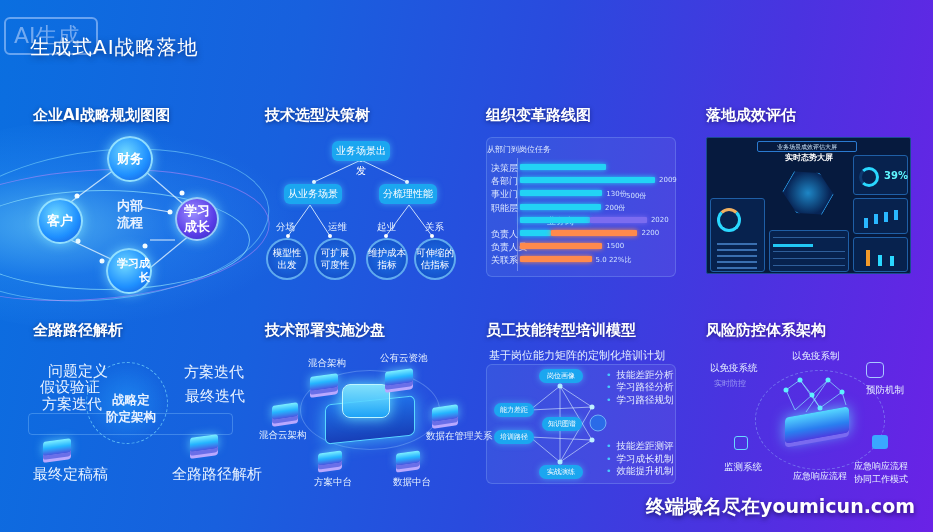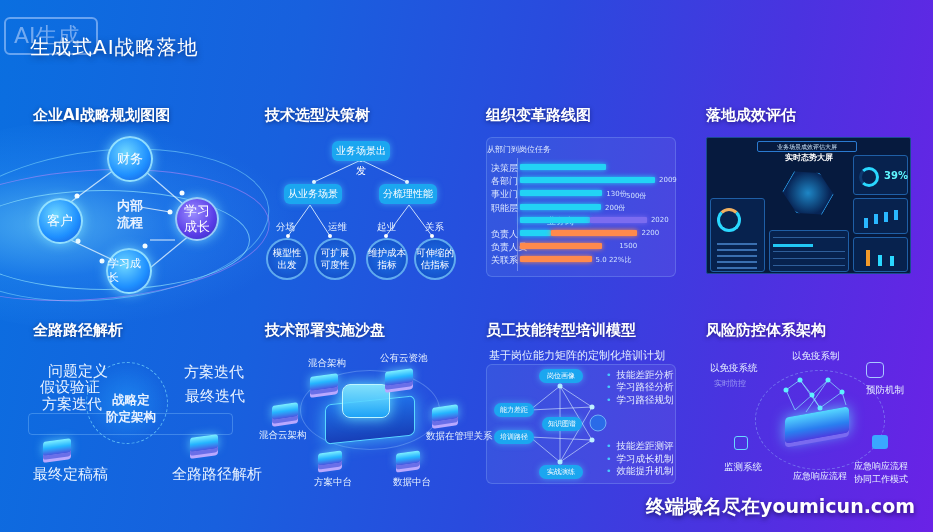--- a/index.html
+++ b/index.html
@@ -8,21 +8,21 @@
  background:linear-gradient(100deg,#0a6fe0 0%,#1860de 30%,#2a4ade 55%,#4a33e0 78%,#6a22e6 100%);position:relative}
 .bg-swirl{position:absolute;left:-120px;top:120px;width:420px;height:210px;border-radius:50%;
  background:radial-gradient(ellipse at 40% 50%,rgba(120,220,255,.55) 0%,rgba(60,160,255,.25) 35%,rgba(0,0,0,0) 70%);}
 .ring{position:absolute;border-radius:50%;border:1.5px solid rgba(140,230,255,.5)}
 .tag{position:absolute;left:4px;top:17px;width:94px;height:38px;border:2px solid rgba(180,210,255,.55);border-radius:6px;
  font-size:22px;color:rgba(200,220,255,.55);padding-left:8px;line-height:34px}
 .title{position:absolute;left:30px;top:34px;font-size:20px;font-weight:normal;letter-spacing:1px;text-shadow:0 2px 6px rgba(0,0,40,.5)}
 .sec{position:absolute;font-size:15px;font-weight:bold;text-shadow:0 1px 4px rgba(0,0,40,.5)}
 .circ{position:absolute;border-radius:50%;background:radial-gradient(circle at 40% 35%,#6fd8ff,#1e8fff 60%,#1554d8);
  border:2px solid rgba(170,240,255,.8);box-shadow:0 0 12px rgba(120,220,255,.8);display:flex;align-items:center;justify-content:center;
- text-align:left;font-size:13px;font-weight:normal;line-height:1.25}
+ text-align:right;font-size:13px;font-weight:bold;line-height:1.25}
 .circ.purple{background:radial-gradient(circle at 40% 35%,#9a8dff,#5a3de8 60%,#2e2ab8)}
 .lbl{position:absolute;font-size:15px;color:#e8f2ff;white-space:nowrap}
 .pill{position:absolute;background:#1ba6f0;border-radius:6px;font-size:10px;color:#fff;text-align:center;line-height:20px;box-shadow:0 0 6px rgba(80,200,255,.6)}
 .tcirc{position:absolute;width:42px;height:42px;border-radius:50%;border:2px solid rgba(130,210,255,.7);
  background:radial-gradient(circle,#1e70e8,#1048c0);font-size:9.5px;text-align:center;display:flex;align-items:center;justify-content:center;line-height:1.3}
 svg.lines{position:absolute;left:0;top:0;pointer-events:none}
 .panel{position:absolute;border:1px solid rgba(160,200,255,.25);border-radius:6px;background:rgba(255,255,255,.06)}
 .bar-lab{position:absolute;font-size:9px;color:#dfe9ff;white-space:nowrap}
 .bar-val{position:absolute;font-size:7px;color:#cfe0ff;white-space:nowrap}
 .dash{position:absolute;left:706px;top:137px;width:205px;height:137px;background:#061a3e;border:1px solid #1a4c8f;border-radius:2px;overflow:hidden}
@@ -127,21 +127,21 @@
       <div class="bar-lab" style="left: 12px; top: 76.8px; margin-left: 48px;">业务岗</div>
       <div style="position: absolute; left: 33px; top: 78.8px; width: 70.2px; height: 6px; background: rgb(34, 211, 245); box-shadow: rgb(34, 211, 245) 0px 0px 5px; border-radius: 1px;"></div>
       <div style="position: absolute; left: 103.2px; top: 78.8px; width: 56.7px; height: 6px; background: rgb(124, 108, 240); box-shadow: rgb(124, 108, 240) 0px 0px 5px; border-radius: 1px;"></div>
       <div class="bar-val" style="left: 163.9px; top: 77.8px;">2020</div>
       <div class="bar-lab" style="left: 4px; top: 90px;">负责人</div>
       <div style="position: absolute; left: 33px; top: 92px; width: 31.05px; height: 6px; background: rgb(34, 211, 245); box-shadow: rgb(34, 211, 245) 0px 0px 5px; border-radius: 1px;"></div>
       <div style="position: absolute; left: 64.05px; top: 92px; width: 86.4px; height: 6px; background: rgb(255, 138, 76); box-shadow: rgb(255, 138, 76) 0px 0px 5px; border-radius: 1px;"></div>
       <div class="bar-val" style="left: 154.45px; top: 91px;">2200</div>
       <div class="bar-lab" style="left: 4px; top: 103.2px;">负责人员</div>
       <div style="position: absolute; left: 33px; top: 105.2px; width: 82.35px; height: 6px; background: rgb(255, 138, 76); box-shadow: rgb(255, 138, 76) 0px 0px 5px; border-radius: 1px;"></div>
-      <div class="bar-val" style="left: 119.35px; top: 104.2px; padding-left: 13px;">1500</div>
+      <div class="bar-val" style="left: 119.35px; top: 104.2px;">1500</div>
       <div class="bar-lab" style="left: 4px; top: 116.4px;">关联系</div>
       <div style="position: absolute; left: 33px; top: 118.4px; width: 71.55px; height: 6px; background: rgb(255, 138, 76); box-shadow: rgb(255, 138, 76) 0px 0px 5px; border-radius: 1px;"></div>
       <div class="bar-val" style="left: 108.55px; top: 117.4px;">5.0 22%比</div>
     </div>
 </div>
 
 <div class="sec" style="left:706px;top:106px">落地成效评估</div>
 <div class="dash">
   <div style="position:absolute;left:50px;top:3px;width:100px;height:11px;border:1px solid #2a7ad0;border-radius:2px;font-size:6px;text-align:center;line-height:9px;color:#cfe8ff">业务场景成效评估大屏</div>
   <div class="dbox" style="left:3px;top:60px;width:55px;height:74px">

